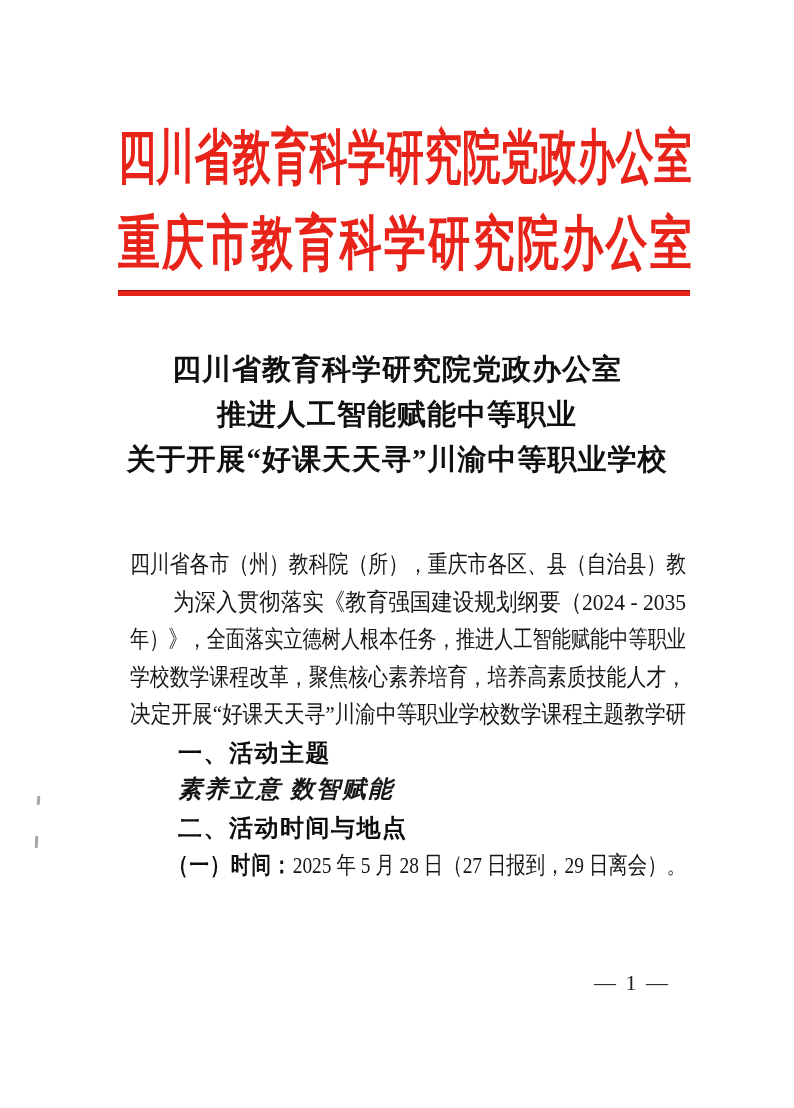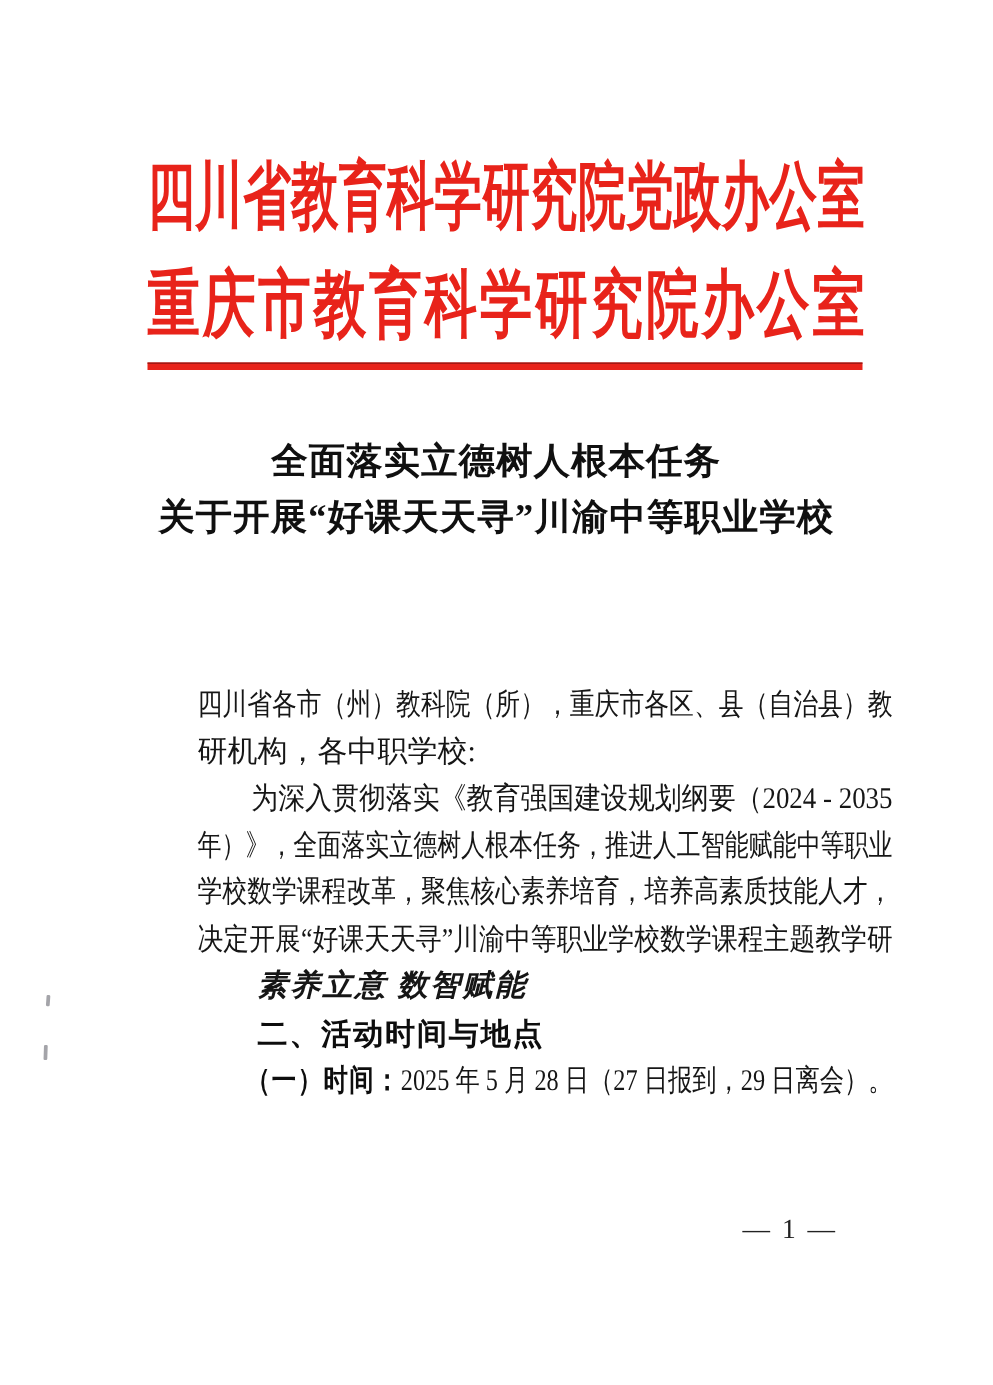--- a/index.html
+++ b/index.html
@@ -61,21 +61,20 @@
     color: #101010;
     white-space: pre;
   }
 
   
   .body-text {
     position: absolute;
     left: 130px;
     top: 546px;
     width: 556px;
-    margin-left: 28px;
   }
   .body-line {
     height: 37.5px;
     line-height: 37.5px;
     font-size: 24px;
     white-space: pre;
     color: #161616;
   }
   .body-line.indent { padding-left: 48px; }
   .body-line.hei,
@@ -148,31 +147,32 @@
       <span class="lh-char">究</span>
       <span class="lh-char">院</span>
       <span class="lh-char">办</span>
       <span class="lh-char">公</span>
       <span class="lh-char">室</span>
     </div>
 
   <div class="red-rule"></div>
 
   <div class="title-block">
-      <div class="title-line fit">全面落实立德树人根本任务</div>
+      <div class="title-line fit">四川省教育科学研究院党政办公室</div>
+      <div class="title-line fit">推进人工智能赋能中等职业</div>
       <div class="title-line fit">关于开展“好课天天寻”川渝中等职业学校</div>
     </div>
 
   <div class="body-text">
       <div class="body-line fit song" style="transform: scaleX(0.827381); transform-origin: left center;">四川省各市（州）教科院（所），重庆市各区、县（自治县）教</div>
-      <div class="body-line fit song">研机构，各中职学校:</div>
       <div class="body-line fit song indent" style="transform: scaleX(0.896774); transform-origin: left center;">为深入贯彻落实《教育强国建设规划纲要（2024 - 2035</div>
       <div class="body-line fit song" style="transform: scaleX(0.798851); transform-origin: left center;">年）》，全面落实立德树人根本任务，推进人工智能赋能中等职业</div>
       <div class="body-line fit song" style="transform: scaleX(0.827381); transform-origin: left center;">学校数学课程改革，聚焦核心素养培育，培养高素质技能人才，</div>
       <div class="body-line fit song" style="transform: scaleX(0.862016); transform-origin: left center;">决定开展“好课天天寻”川渝中等职业学校数学课程主题教学研</div>
+      <div class="body-line fit hei indent">一、活动主题</div>
       <div class="body-line fit kai indent">素养立意 数智赋能</div>
       <div class="body-line fit hei indent">二、活动时间与地点</div>
       <div class="body-line fit mixed indent" style="transform: scaleX(0.809316); transform-origin: left center;"><span class="line-label">（一）时间：</span><span>2025 年 5 月 28 日（27 日报到，29 日离会）。</span></div>
     </div>
 
   <div class="page-number">— 1 —</div>
 
   <div class="stray-mark" id="mark1"></div>
   <div class="stray-mark" id="mark2"></div>
 

